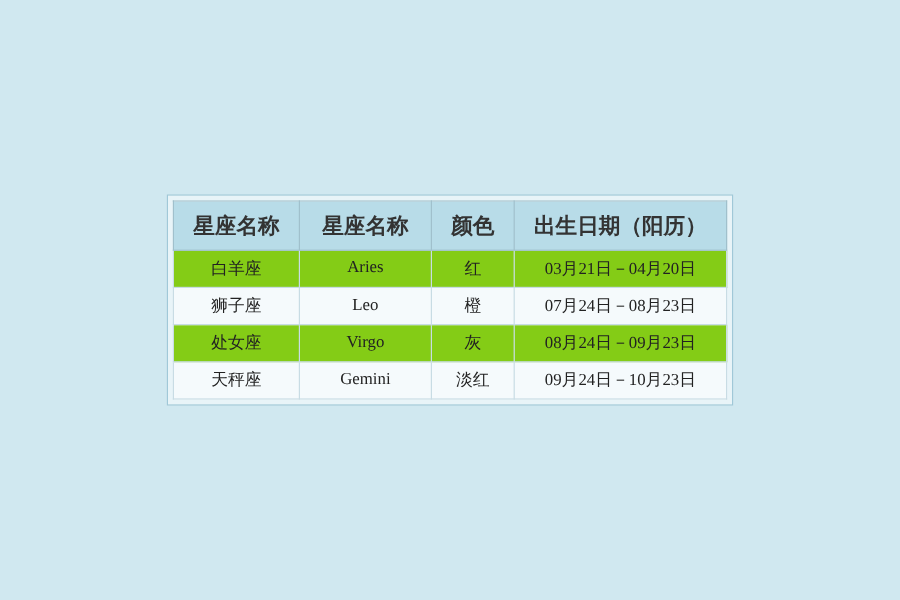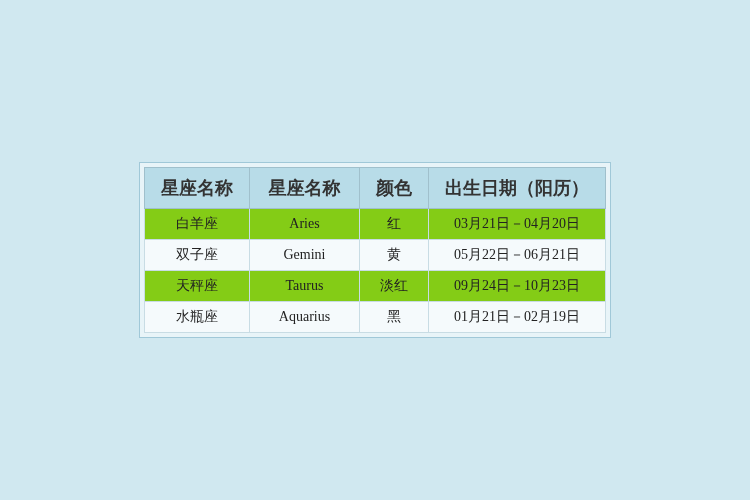--- a/index.html
+++ b/index.html
@@ -71,32 +71,32 @@
       </tr>
     </thead>
     <tbody id="table-body">
     <tr>
           <td>白羊座</td>
           <td>Aries</td>
           <td>红</td>
           <td>03月21日－04月20日</td>
         </tr>
         <tr>
-          <td>双子座</td>
-          <td>Gemini</td>
-          <td>黄</td>
-          <td>05月22日－06月21日</td>
+          <td>狮子座</td>
+          <td>Leo</td>
+          <td>橙</td>
+          <td>07月24日－08月23日</td>
+        </tr>
+        <tr>
+          <td>处女座</td>
+          <td>Virgo</td>
+          <td>灰</td>
+          <td>08月24日－09月23日</td>
         </tr>
         <tr>
           <td>天秤座</td>
-          <td>Taurus</td>
+          <td>Gemini</td>
           <td>淡红</td>
           <td>09月24日－10月23日</td>
-        </tr>
-        <tr>
-          <td>水瓶座</td>
-          <td>Aquarius</td>
-          <td>黑</td>
-          <td>01月21日－02月19日</td>
         </tr>
       </tbody>
   </table>
 </div>
 
 </body></html>

